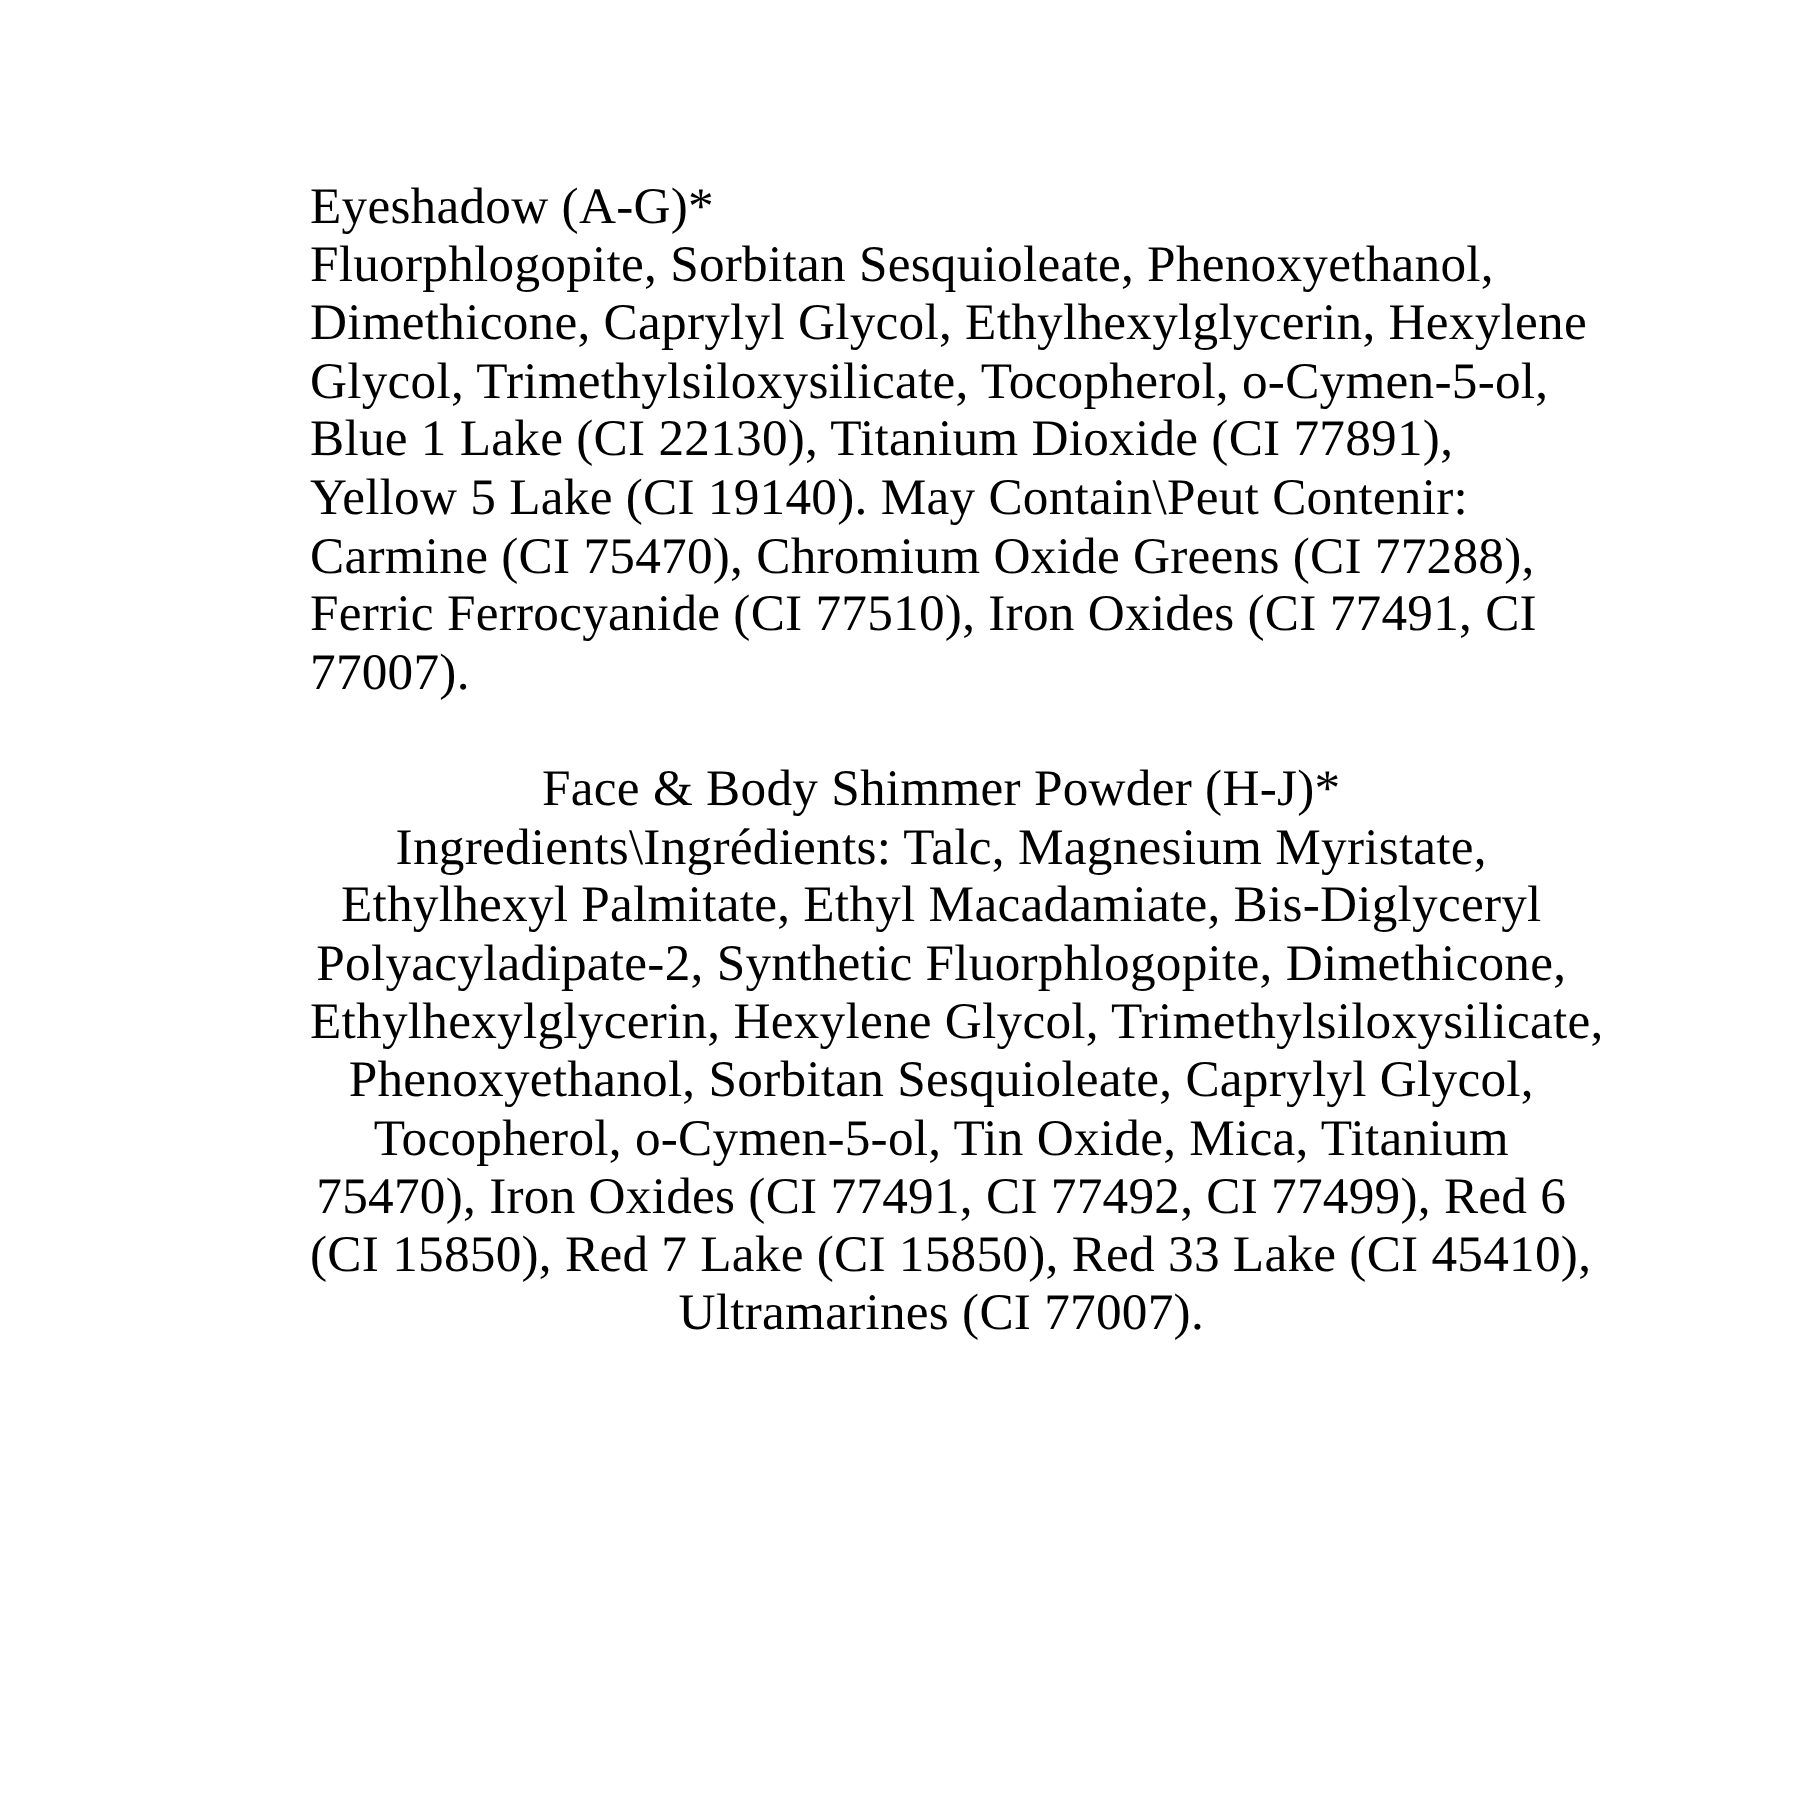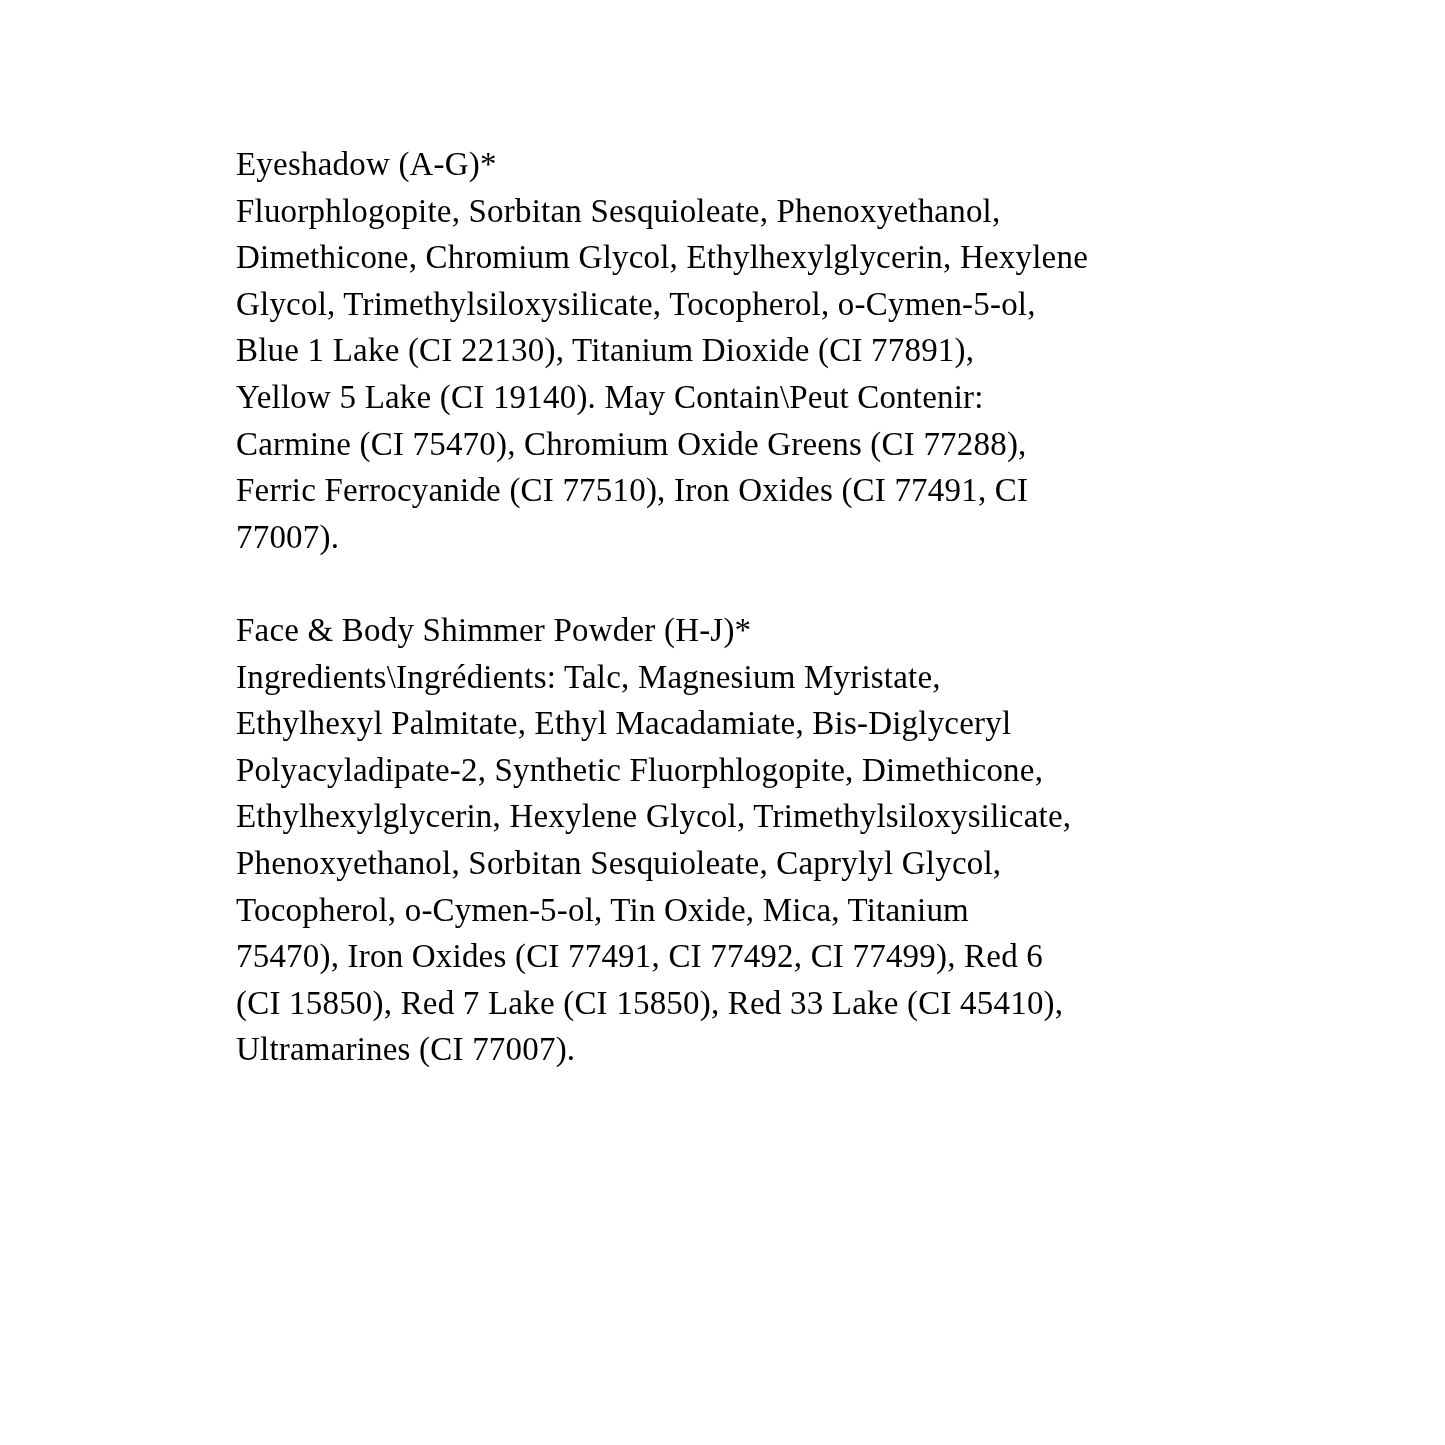--- a/index.html
+++ b/index.html
@@ -10,46 +10,47 @@
     width: 1445px;
     height: 1445px;
     background: #ffffff;
     position: relative;
     font-family: "Liberation Serif", "DejaVu Serif", serif;
     color: #000000;
     overflow: hidden;
   }
   .text-block {
     position: absolute;
-    left: 236px;
+    left: 248px;
     top: 141px;
     width: 1010px;
-    font-size: 33px;
+    font-size: 41px;
     line-height: 46.6px;
     letter-spacing: 0.2px;
   }
   .section {
     margin: 0;
   }
   .section + .section {
     margin-top: 46.6px;
+    text-align: center;
   }
   .line {
     white-space: nowrap;
   }
 </style>
 </head>
 <body>
 
 <div class="text-block">
 
   <div class="section">
     <div class="line">Eyeshadow (A-G)*</div>
     <div class="line">Fluorphlogopite, Sorbitan Sesquioleate, Phenoxyethanol,</div>
-    <div class="line">Dimethicone, Chromium Glycol, Ethylhexylglycerin, Hexylene</div>
+    <div class="line">Dimethicone, Caprylyl Glycol, Ethylhexylglycerin, Hexylene</div>
     <div class="line">Glycol, Trimethylsiloxysilicate, Tocopherol, o-Cymen-5-ol,</div>
     <div class="line">Blue 1 Lake (CI 22130), Titanium Dioxide (CI 77891),</div>
     <div class="line">Yellow 5 Lake (CI 19140). May Contain\Peut Contenir:</div>
     <div class="line">Carmine (CI 75470), Chromium Oxide Greens (CI 77288),</div>
     <div class="line">Ferric Ferrocyanide (CI 77510), Iron Oxides (CI 77491, CI</div>
     <div class="line">77007).</div>
   </div>
 
   <div class="section">
     <div class="line">Face &amp; Body Shimmer Powder (H-J)*</div>

